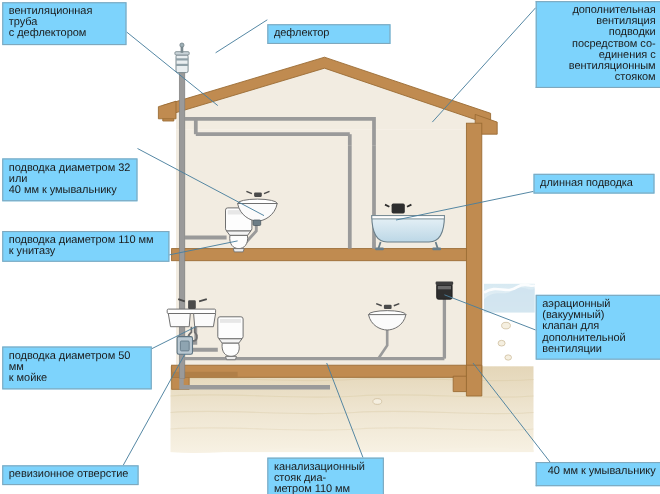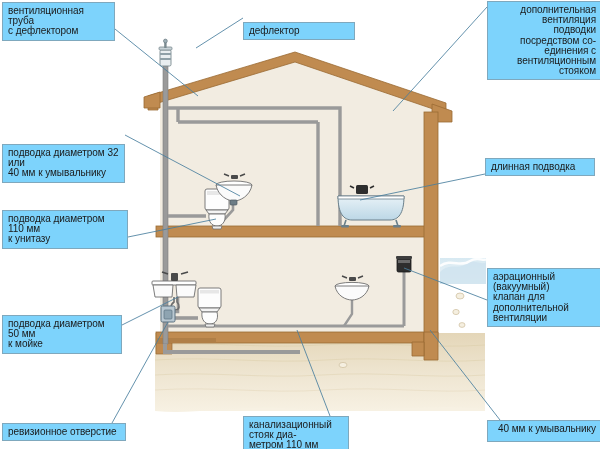--- a/index.html
+++ b/index.html
@@ -236,23 +236,23 @@
   <div id="callout-layer">
       <div class="callout" style="left: 2px; top: 2px; width: 113px; min-height: 27px;">вентиляционная труба
 с дефлектором</div>
       <div class="callout" style="left: 243px; top: 2px; width: 112px; min-height: 16px; margin-top: 20px;">дефлектор</div>
       <div class="callout clipped" style="left: 487px; top: 1px; width: 113px; min-height: 44px;">дополнительная вентиляция
 подводки посредством со-
 единения с вентиляционным
 стояком</div>
       <div class="callout" style="left: 2px; top: 108px; width: 123px; min-height: 27px; margin-top: 36px;">подводка диаметром 32 или
 40 мм к умывальнику</div>
-      <div class="callout" style="left: 2px; top: 210px; width: 126px; min-height: 27px;">подводка диаметром 110 мм
+      <div class="callout" style="left: 2px; top: 210px; width: 152px; min-height: 27px;">подводка диаметром 110 мм
 к унитазу</div>
-      <div class="callout" style="left: 2px; top: 315px; width: 120px; min-height: 27px;">подводка диаметром 50 мм
+      <div class="callout" style="left: 2px; top: 315px; width: 136px; min-height: 27px;">подводка диаметром 50 мм
 к мойке</div>
       <div class="callout" style="left: 485px; top: 158px; width: 110px; min-height: 16px;">длинная подводка</div>
       <div class="callout" style="left: 487px; top: 268px; width: 116px; min-height: 37px;">аэрационный (вакуумный)
 клапан для дополнительной
 вентиляции</div>
       <div class="callout" style="left: 2px; top: 423px; width: 124px; min-height: 17px;">ревизионное отверстие</div>
       <div class="callout" style="left: 243px; top: 416px; width: 106px; min-height: 27px;">канализационный стояк диа-
 метром 110 мм</div>
       <div class="callout clipped" style="left: 487px; top: 420px; width: 113px; min-height: 22px;">40 мм к умывальнику</div>
     </div>

